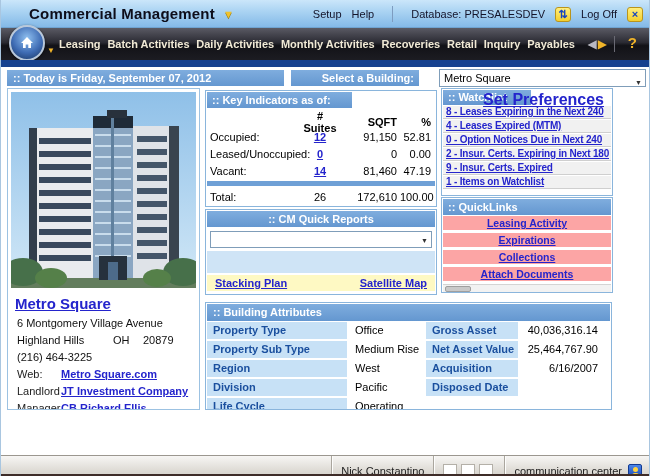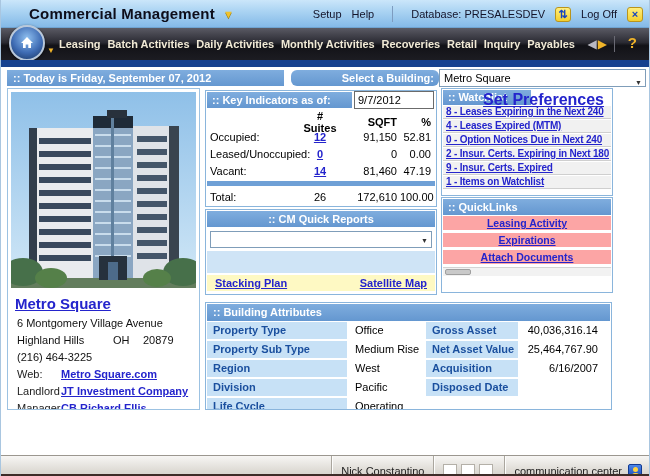--- a/index.html
+++ b/index.html
@@ -40,22 +40,22 @@
 
   .bluestrip { position:absolute; left:0; top:60px; width:650px; height:7px; background:#16418f; }
 
   
   .bluebar { background:linear-gradient(180deg,#7fadde,#6497d0); color:#fff; font-weight:bold; font-size:11px; }
   .panel { position:absolute; background:#fff; border:1px solid #8ab5dc; overflow:hidden; }
   a.lnk, .lnk { color:#2424cc; font-weight:bold; text-decoration:underline; cursor:pointer; }
 
   
   .today-bar { position:absolute; left:6px; top:70px; width:277px; height:16px; line-height:16px; padding-left:6px; }
-  .selbuild-bar { position:absolute; left:290px; top:70px; width:148px; height:16px; line-height:16px;
-                  text-align:right; padding-right:5px;border-radius:6px; }
+  .selbuild-bar { position:absolute; left:290px; top:70px; width:128px; height:16px; line-height:16px;
+                  text-align:right; padding-right:5px; }
   .build-select { position:absolute; left:438px; top:69px; width:207px; height:18px; background:#fff;
                   border:1px solid #7f9db9; font-size:11px; line-height:16px; padding-left:4px;
                   color:#000; cursor:pointer; }
   .combo-arrow { position:absolute; right:3px; top:5px; font-size:7px; color:#333; }
 
   
   .left-panel { left:6px; top:88px; width:193px; height:322px; border-color:#9cc2e2; }
   .photo { display:block; margin:3px; width:185px; height:196px; }
   .prop-name { display:inline-block; margin:4px 0 1px 7px; font-size:15px; }
   .prop-line { margin:4px 0 0 9px; font-size:11px; color:#111; line-height:13px; display:flex; }
@@ -266,21 +266,20 @@
     </div>
     <div class="prop-line">
       <span class="fld-label">Manager</span>
       <span class="lnk">CB Richard Ellis</span>
     </div>
   </div>
 
   <div class="panel ki-panel">
     <div class="ki-header">
       <div class="bluebar">:: Key Indicators as of:</div>
-      <input class="ki-date" value="9/7/2012" style="">
     </div>
     <div class="ki-grid hdr">
       <span class="ki-c1"></span>
       <span class="ki-c2"># Suites</span>
       <span class="ki-c3">SQFT</span>
       <span class="ki-c4">%</span>
     </div>
     <div class="ki-grid">
       <span class="ki-c1">Occupied:</span>
       <span class="ki-c2 lnk">12</span>
@@ -330,20 +329,21 @@
     <div class="wl-item"><span class="lnk">0 - Option Notices Due in Next 240</span></div>
     <div class="wl-item"><span class="lnk">2 - Insur. Certs. Expiring in Next 180</span></div>
     <div class="wl-item"><span class="lnk">9 - Insur. Certs. Expired</span></div>
     <div class="wl-item"><span class="lnk">1 - Items on Watchlist</span></div>
   </div>
 
   <div class="panel ql-panel">
     <div class="bluebar ql-header">:: QuickLinks</div>
     <div class="ql-item"><span class="lnk">Leasing Activity</span></div>
     <div class="ql-item"><span class="lnk">Expirations</span></div>
+    <div class="ql-item"><span class="lnk">Collections</span></div>
     <div class="ql-item"><span class="lnk">Attach Documents</span></div>
     <div class="ql-strip">
       <div class="ql-thumb"></div>
     </div>
   </div>
 
   <div class="panel attr-panel">
     <div class="bluebar attr-header">:: Building Attributes</div>
     <div class="attr-row">
       <span class="al">Property Type</span>

